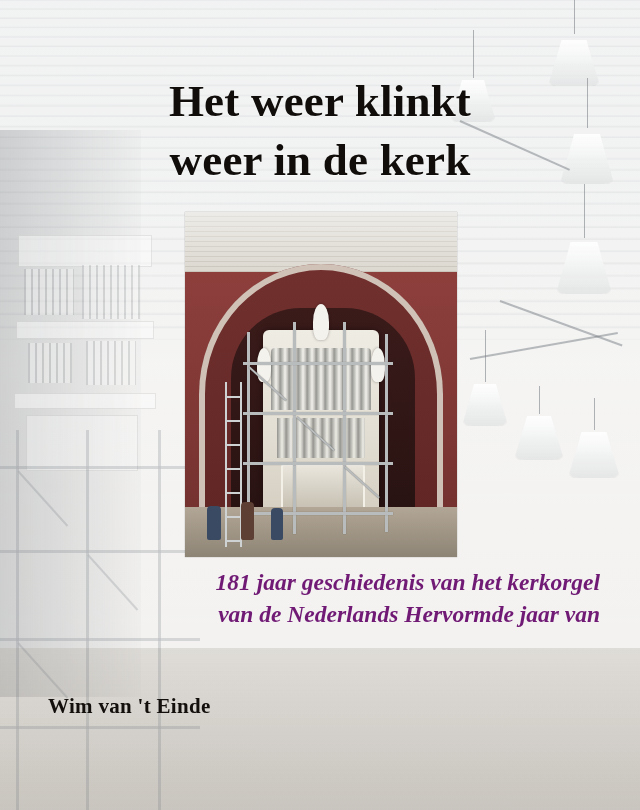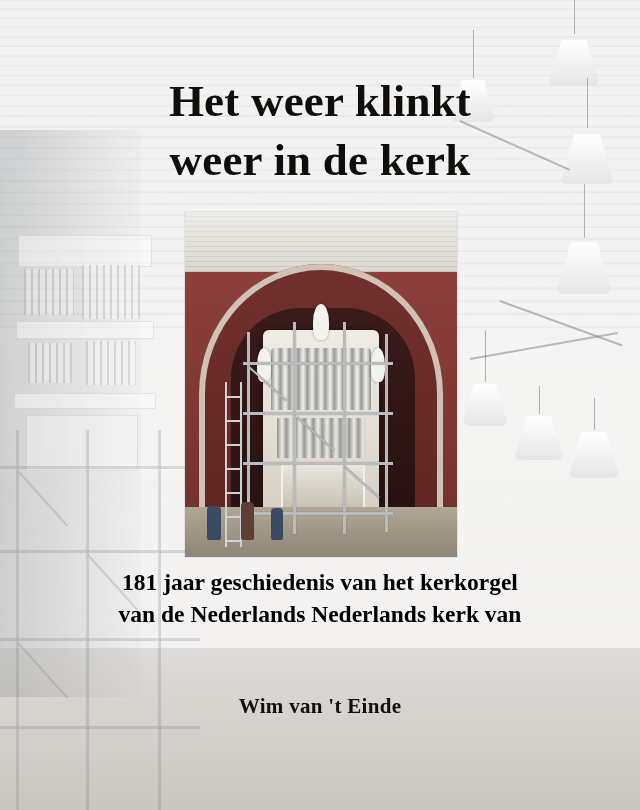--- a/index.html
+++ b/index.html
@@ -242,36 +242,38 @@
     background: #3b4a63;
     border-radius: 4px 4px 2px 2px;
   }
   .ph-person.b { background: #5d3f33; }
 
   .subtitle {
     position: absolute;
     left: 40px;
     right: 40px;
     top: 566px;
-    text-align: center;
-    color: #000000;
+    text-align: right;
+    color: #701a75;
     font-weight: bold;
     font-size: 23.5px;
     line-height: 1.38;
+    font-style: italic;
   }
   .author {
     position: absolute;
     left: 0;
     right: 0;
     top: 694px;
-    text-align: center;
+    text-align: left;
     color: #120f0c;
     font-weight: bold;
     font-size: 21px;
     letter-spacing: 0.3px;
+    padding-left: 48px;
   }
 </style>
 </head>
 <body>
 
 <div class="cover">
 
   <div class="bg">
     <div class="bg-vault"></div>
     <div class="bg-wall-left"></div>
@@ -384,18 +386,18 @@
       <i style="left:0;  top:158px; width:17px; height:2px;"></i>
     </div>
 
     <div class="ph-person" style="left:22px; top:294px; width:14px; height:34px;"></div>
     <div class="ph-person b" style="left:56px; top:290px; width:13px; height:38px;"></div>
     <div class="ph-person" style="left:86px; top:296px; width:12px; height:32px;"></div>
   </div>
 
   <div class="subtitle">
     <div>181 jaar geschiedenis van het kerkorgel</div>
-    <div>van de Nederlands Nederlands kerk van</div>
+    <div>van de Nederlands Hervormde jaar van</div>
   </div>
 
   <div class="author">Wim van 't Einde</div>
 
 </div>
 
 </body></html>

